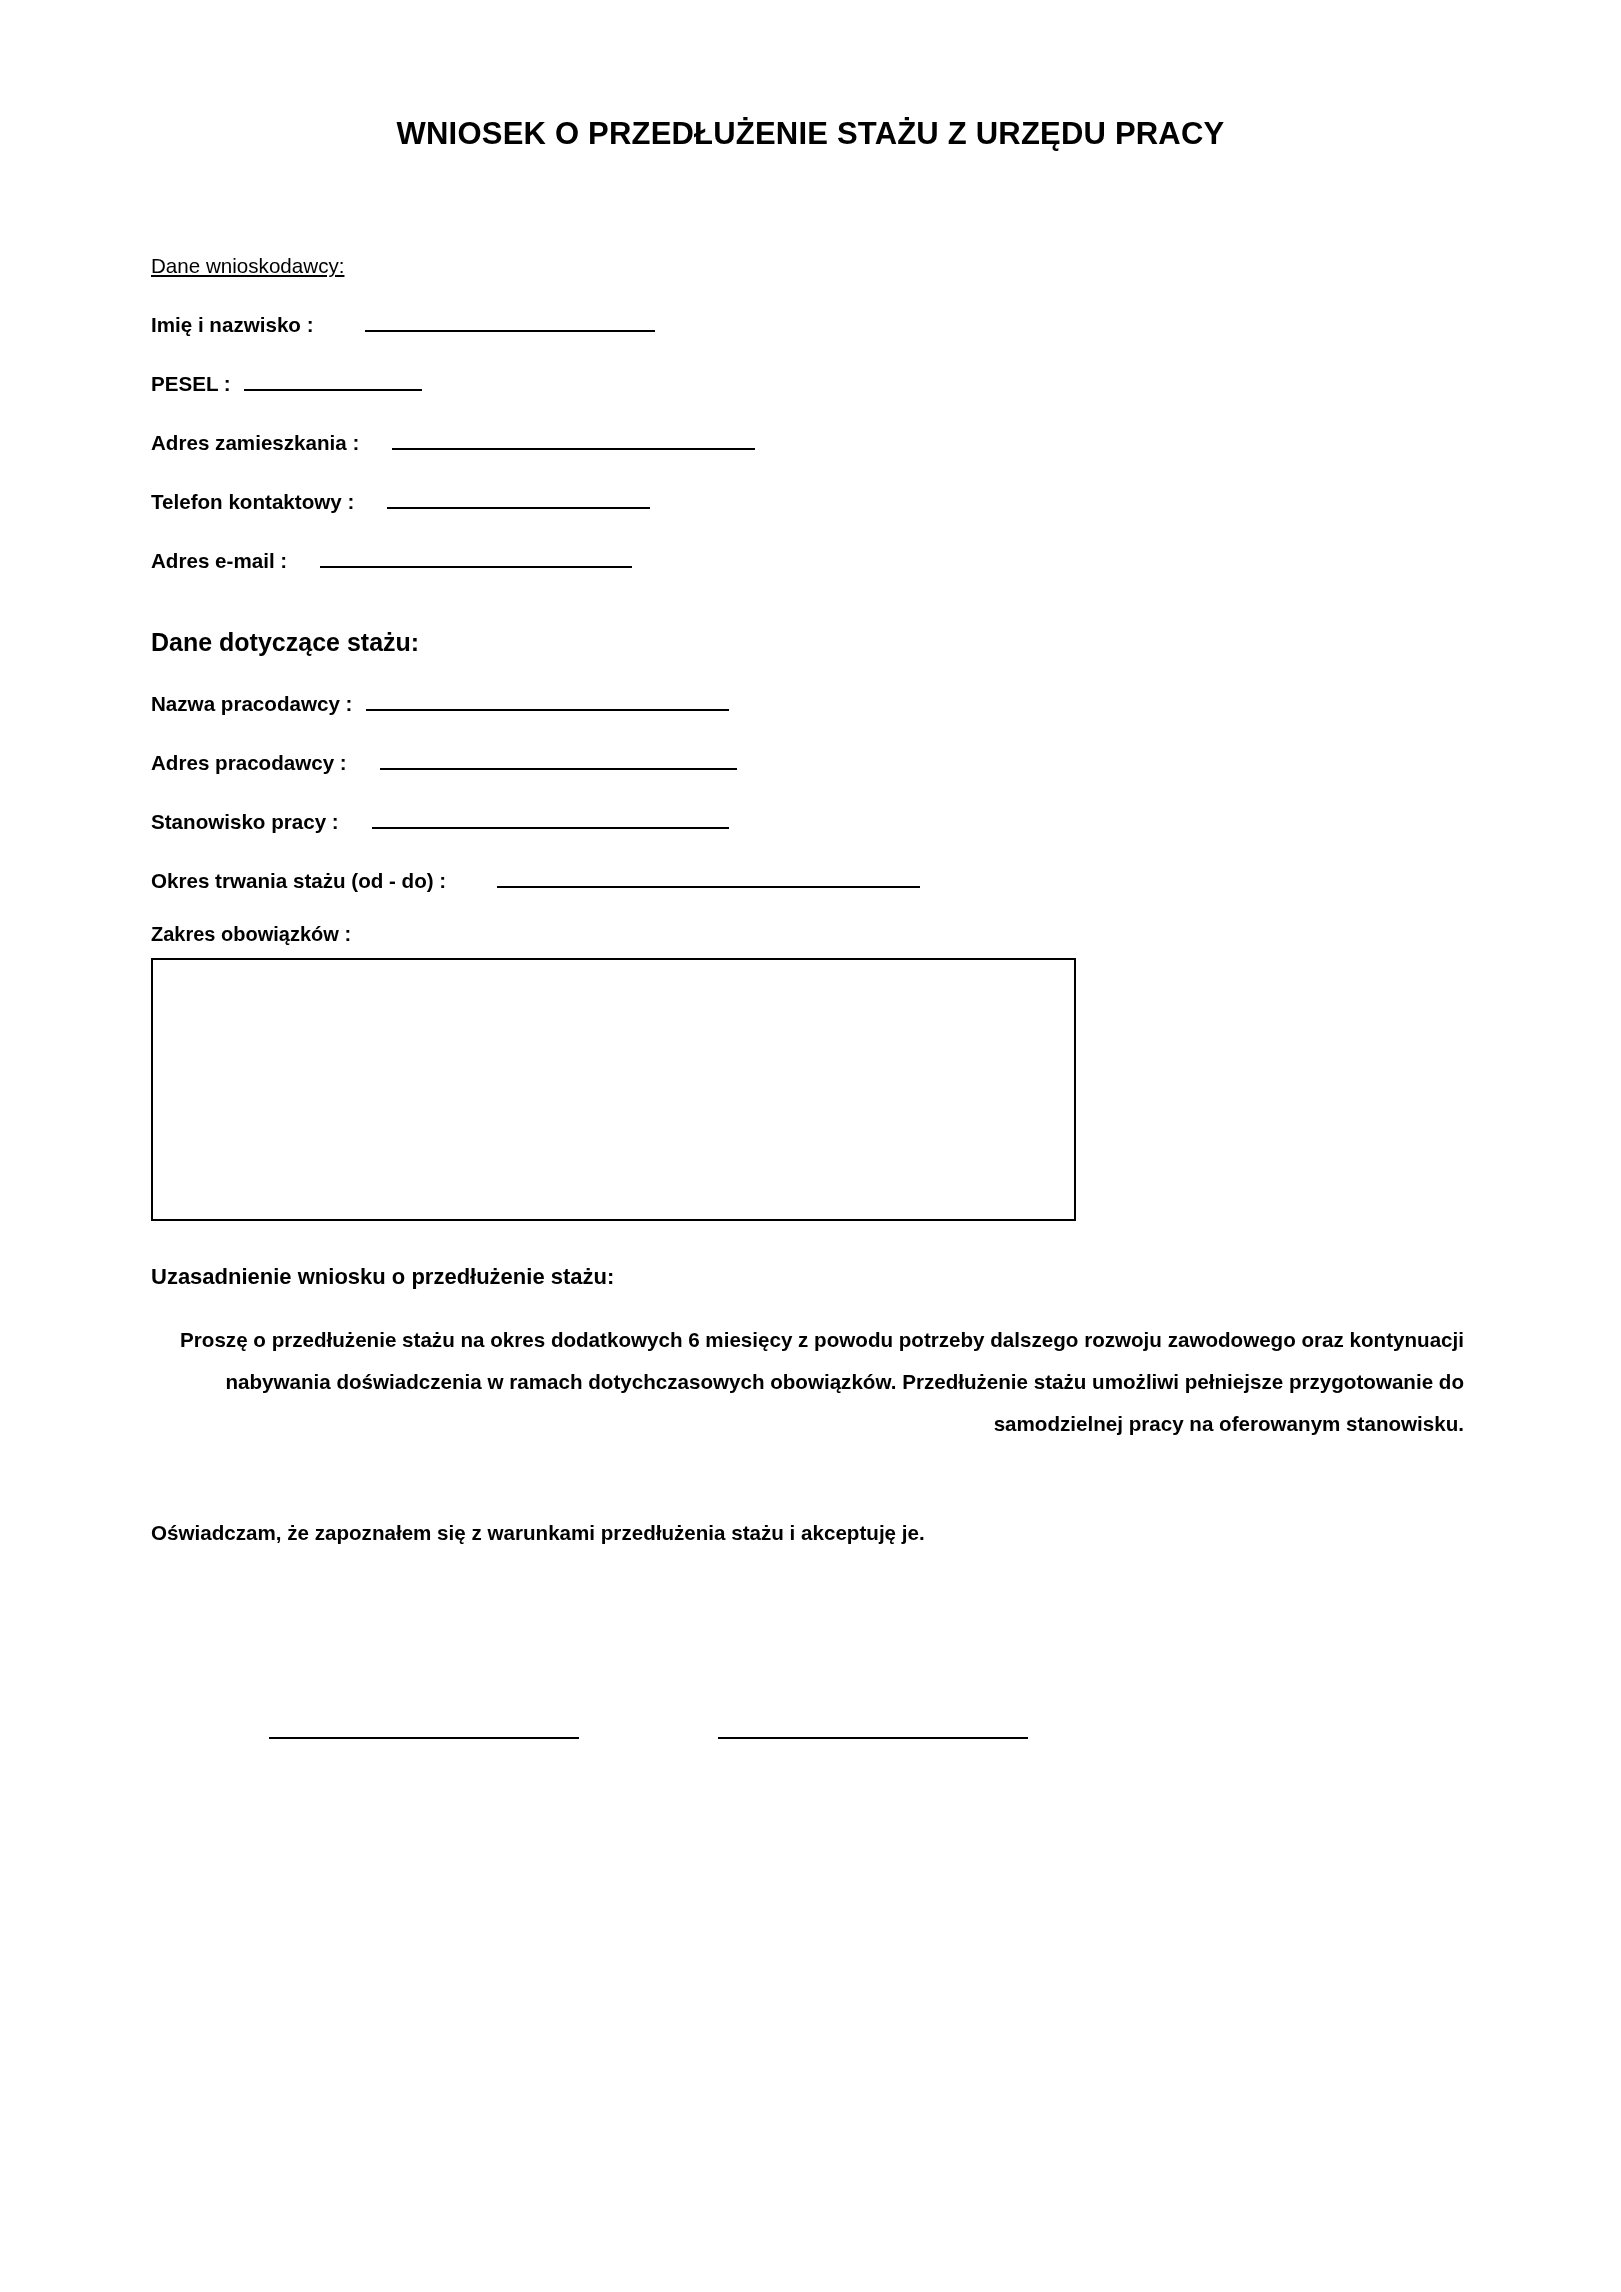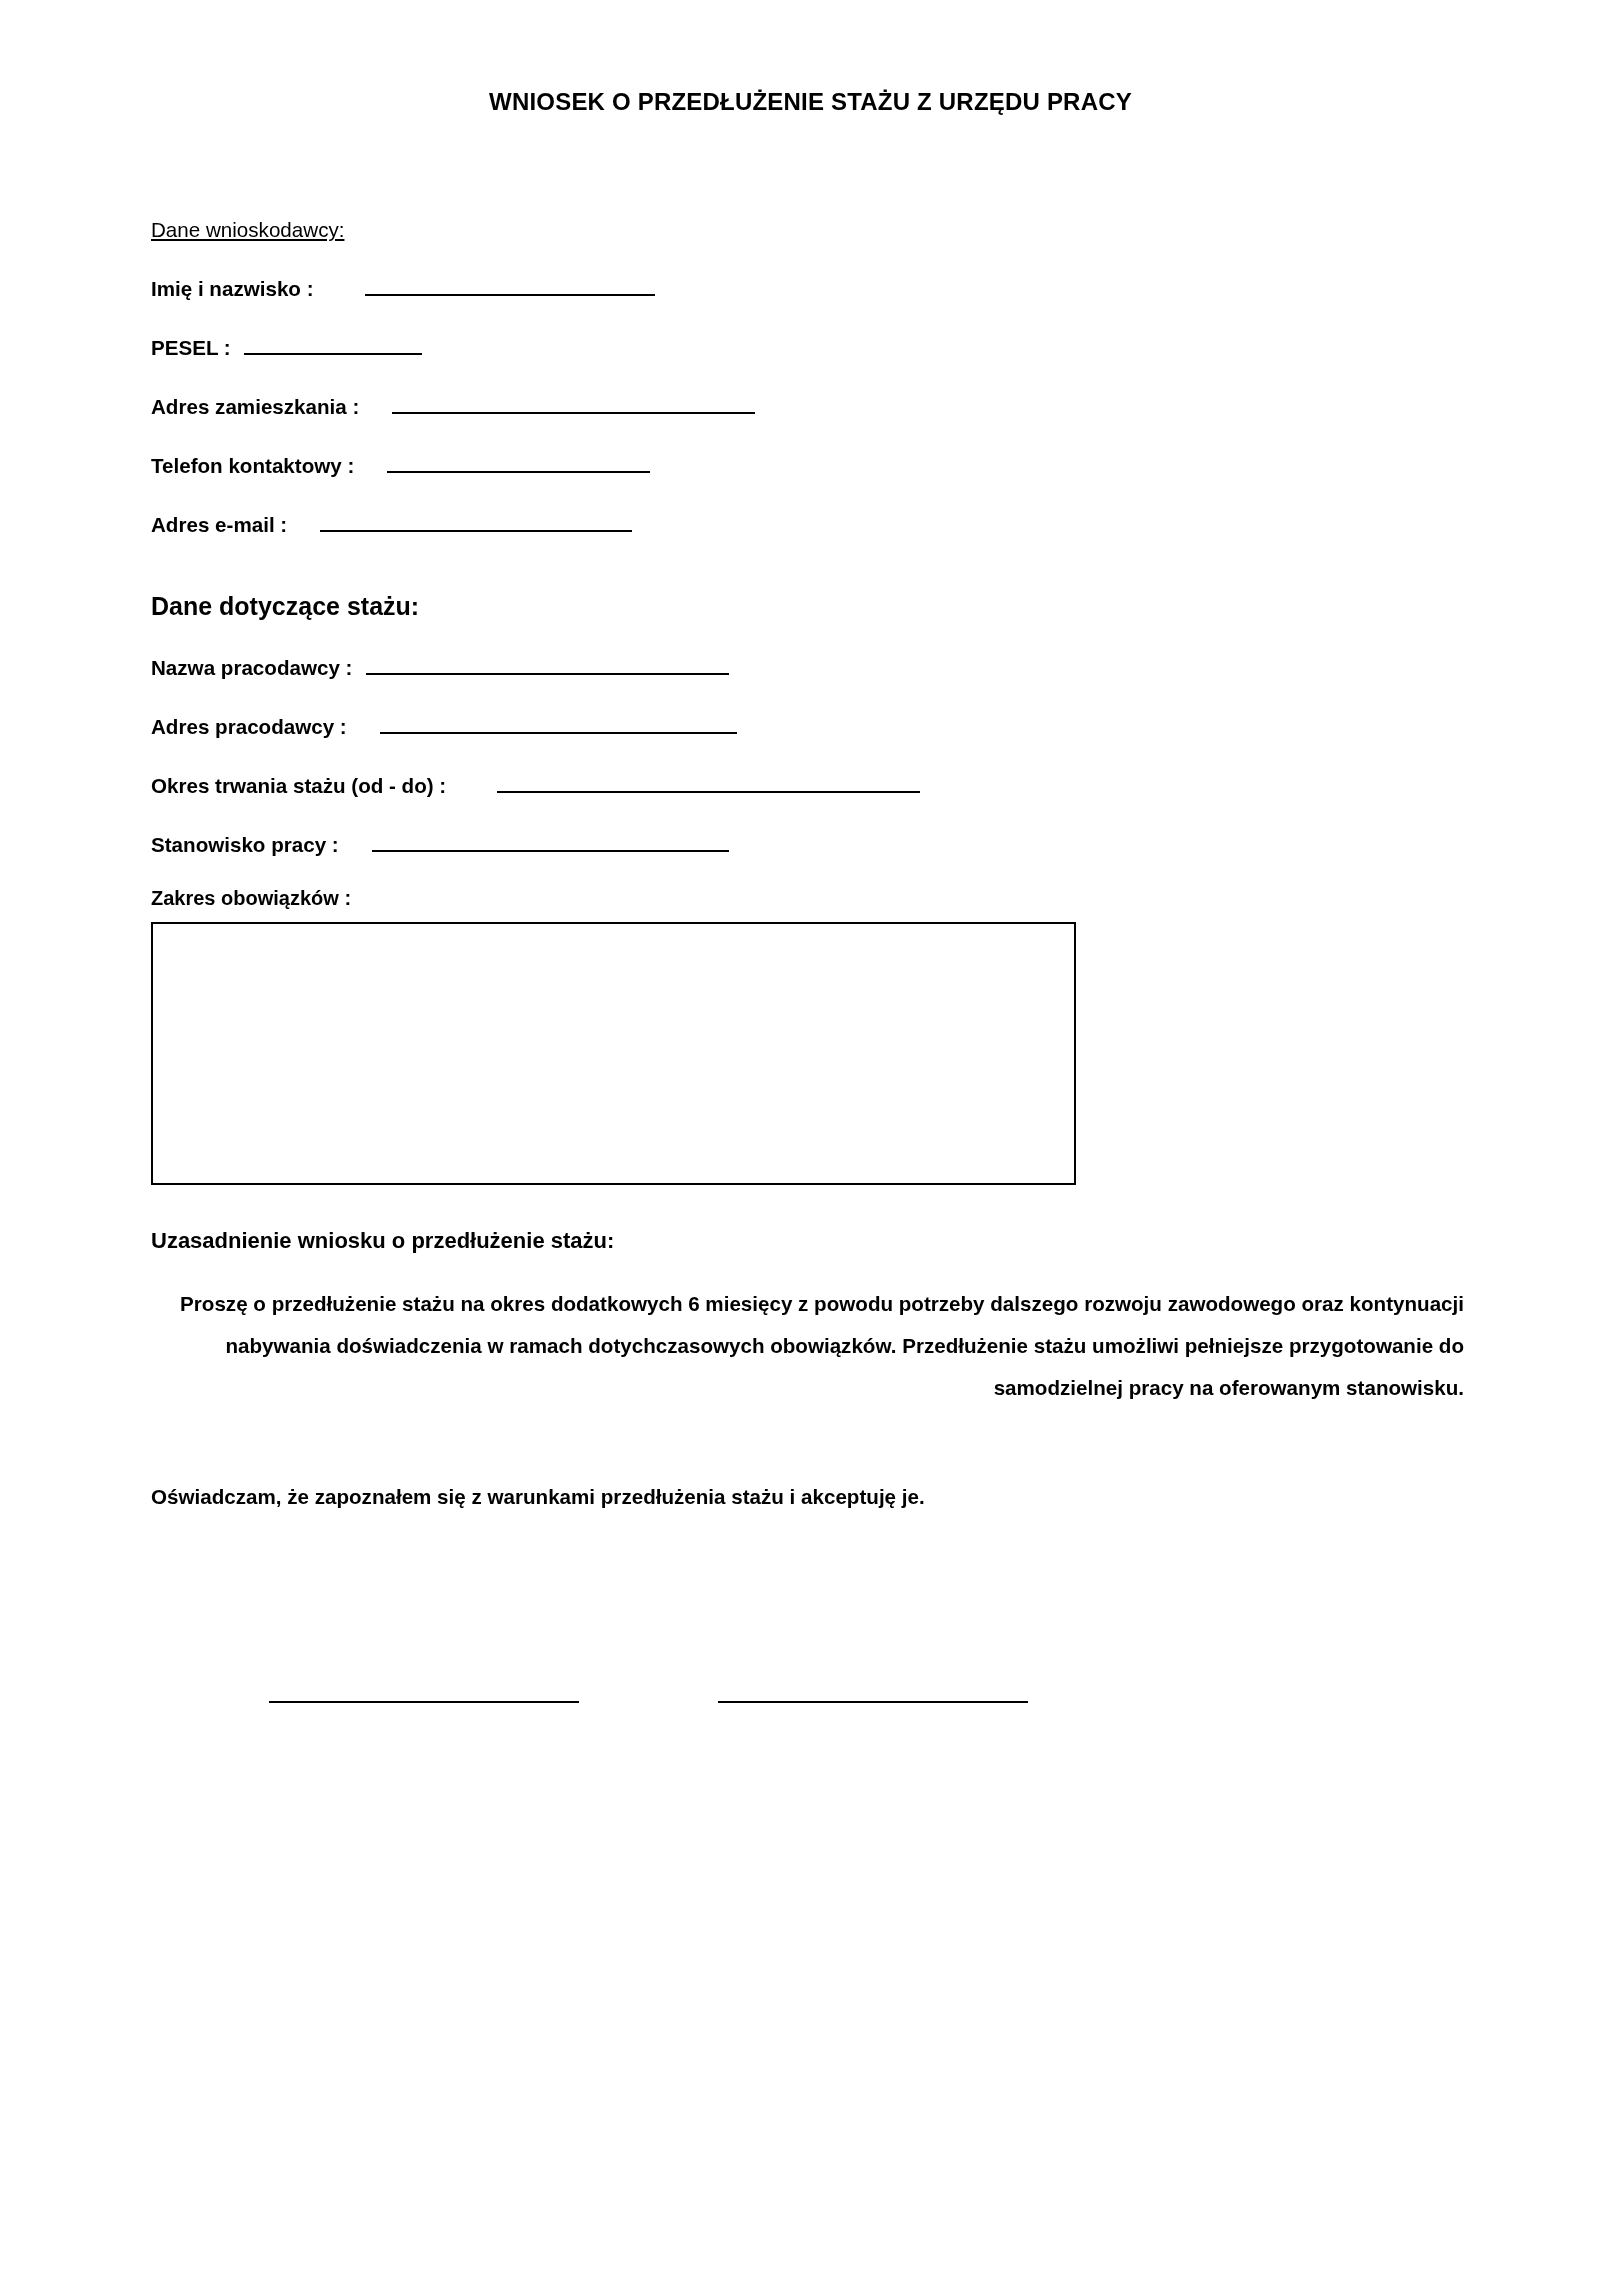--- a/index.html
+++ b/index.html
@@ -17,24 +17,24 @@
   }
   .page {
     box-sizing: border-box;
     width: 1621px;
     height: 2293px;
     padding: 0;
     position: relative;
   }
   .doc-title {
     text-align: center;
-    font-size: 24px;
+    font-size: 31px;
     font-weight: bold;
     letter-spacing: 0.2px;
-    margin-top: 88px;
+    margin-top: 116px;
     margin-bottom: 0;
   }
   .content {
     margin-left: 151px;
     margin-right: 147px;
     margin-top: 102px;
   }
   .row {
     display: flex;
     align-items: flex-end;
@@ -170,31 +170,31 @@
       <span class="rule" style="width:363px"></span>
     </div>
 
     <div class="row">
       <span class="label bold">Adres pracodawcy :</span>
       <span class="gap-sm"></span>
       <span class="rule" style="width:357px"></span>
     </div>
 
     <div class="row">
+      <span class="label bold">Stanowisko pracy :</span>
+      <span class="gap-sm"></span>
+      <span class="rule" style="width:357px"></span>
+    </div>
+
+    <div class="row">
       <span class="label bold">Okres trwania stażu (od - do) :</span>
       <span class="gap-md"></span>
       <span class="rule" style="width:423px"></span>
     </div>
 
-    <div class="row">
-      <span class="label bold">Stanowisko pracy :</span>
-      <span class="gap-sm"></span>
-      <span class="rule" style="width:357px"></span>
-    </div>
-
     <div class="duties-label">Zakres obowiązków :</div>
     <div class="duties-box"></div>
 
     <div class="justification-head">Uzasadnienie wniosku o przedłużenie stażu:</div>
     <div class="justification-body">Proszę o przedłużenie stażu na okres dodatkowych 6 miesięcy z powodu potrzeby dalszego rozwoju zawodowego oraz kontynuacji nabywania doświadczenia w ramach dotychczasowych obowiązków. Przedłużenie stażu umożliwi pełniejsze przygotowanie do samodzielnej pracy na oferowanym stanowisku.</div>
 
     <div class="declaration">Oświadczam, że zapoznałem się z warunkami przedłużenia stażu i akceptuję je.</div>
 
 
     <div class="sig-lines">

